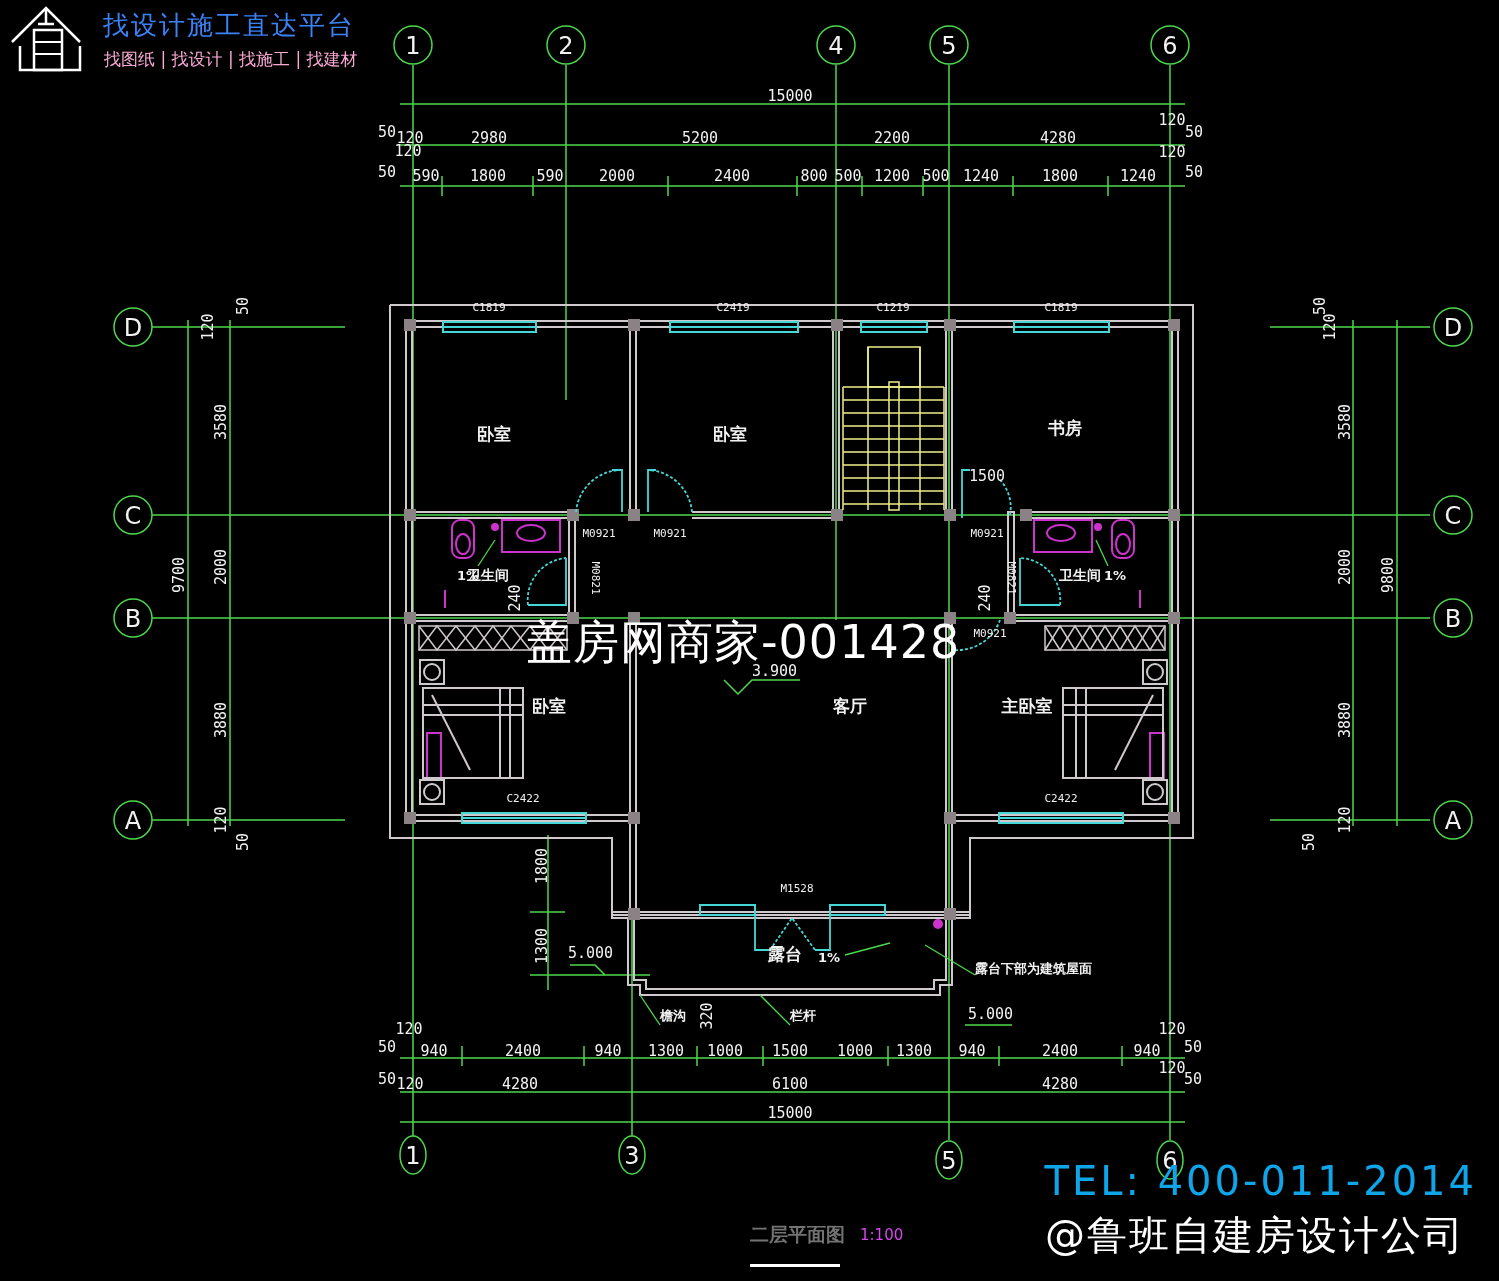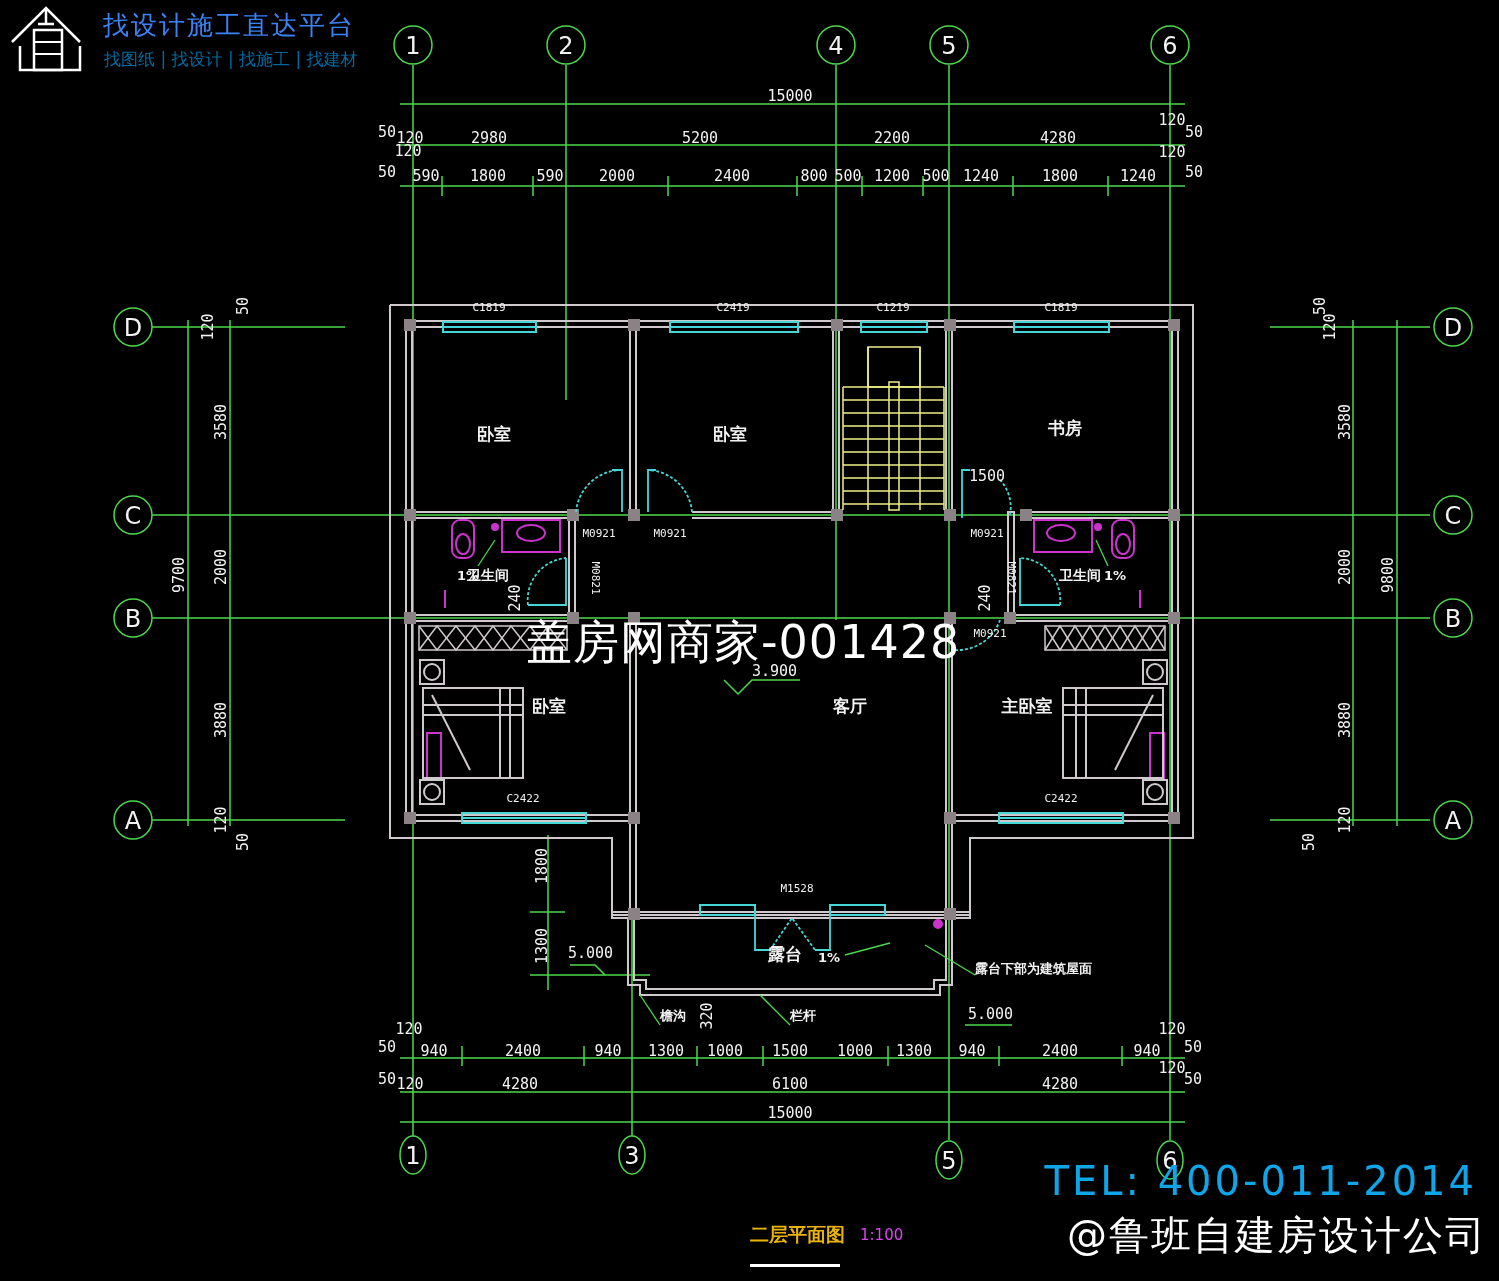--- a/index.html
+++ b/index.html
@@ -3,25 +3,25 @@
 <meta charset="utf-8">
 <style>
   html, body { margin:0; padding:0; background:#000; }
   body { width:1499px; height:1281px; position:relative; overflow:hidden; font-family:"DejaVu Sans", sans-serif; }
   svg.plan { position:absolute; left:0; top:0; width:1499px; height:1281px; }
   .cad { font-family:"DejaVu Sans Mono", monospace; fill:#f2f2f2; font-size:15px; }
   .cadcn { font-family:"DejaVu Sans", sans-serif; fill:#f2f2f2; font-size:17px; font-weight:bold; }
   .axis-txt { font-family:"DejaVu Sans", sans-serif; fill:#f2f2f2; font-size:24px; }
   .logo { position:absolute; left:10px; top:6px; width:400px; height:70px; }
   .logo-title { position:absolute; left:103px; top:8px; color:#3b82f6; font-size:26px; letter-spacing:2px; white-space:nowrap; }
-  .logo-sub { position:absolute; left:104px; top:48px; color:#0369a1; font-size:17px; white-space:nowrap;text-align:center; }
+  .logo-sub { position:absolute; left:104px; top:48px; color:#f9a8d4; font-size:17px; white-space:nowrap;text-align:center; }
   .watermark { position:absolute; left:526px; top:612px; color:#fff; font-size:46px; white-space:nowrap; letter-spacing:1px; }
   .tel { position:absolute; right:22px; top:1158px; color:#0ea5e9; font-size:40px; letter-spacing:3px; white-space:nowrap; }
-  .company { position:absolute; right:12px; top:1208px; color:#fff; font-size:40px; letter-spacing:2px; white-space:nowrap;text-align:center; }
-  .drawing-title { position:absolute; left:750px; top:1222px; color:#eab308; font-size:19px; font-weight:bold; white-space:nowrap; }
+  .company { position:absolute; right:34px; top:1208px; color:#fff; font-size:40px; letter-spacing:2px; white-space:nowrap;text-align:center; }
+  .drawing-title { position:absolute; left:750px; top:1222px; color:#737373; font-size:19px; font-weight:bold; white-space:nowrap; }
   .drawing-scale { position:absolute; left:860px; top:1226px; color:#d946ef; font-size:15px; white-space:nowrap; }
   .title-underline { position:absolute; left:750px; top:1264px; width:90px; height:3px; background:#fff; }
 </style>
 </head>
 <body>
 
 <div>
   <svg class="logo" viewBox="0 0 400 70">
     <polyline points="2,36 36,2 70,36" fill="none" stroke="#fff" stroke-width="2.5"></polyline>
     <line x1="36" y1="2" x2="36" y2="18" stroke="#fff" stroke-width="2.5"></line>

